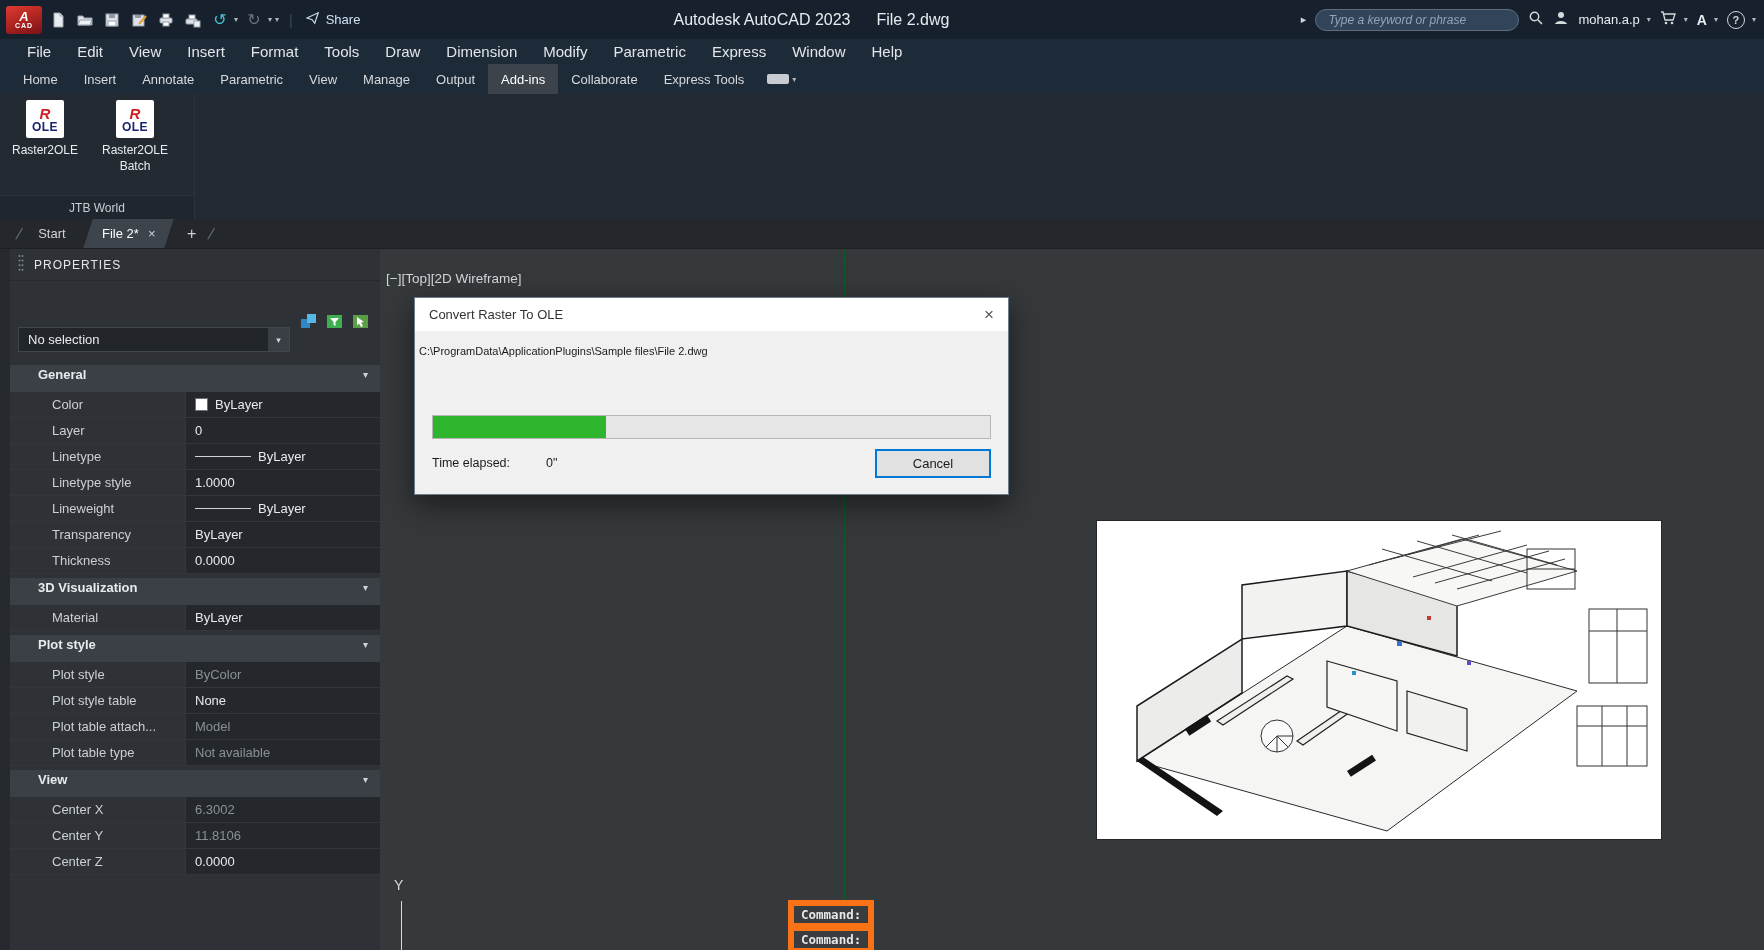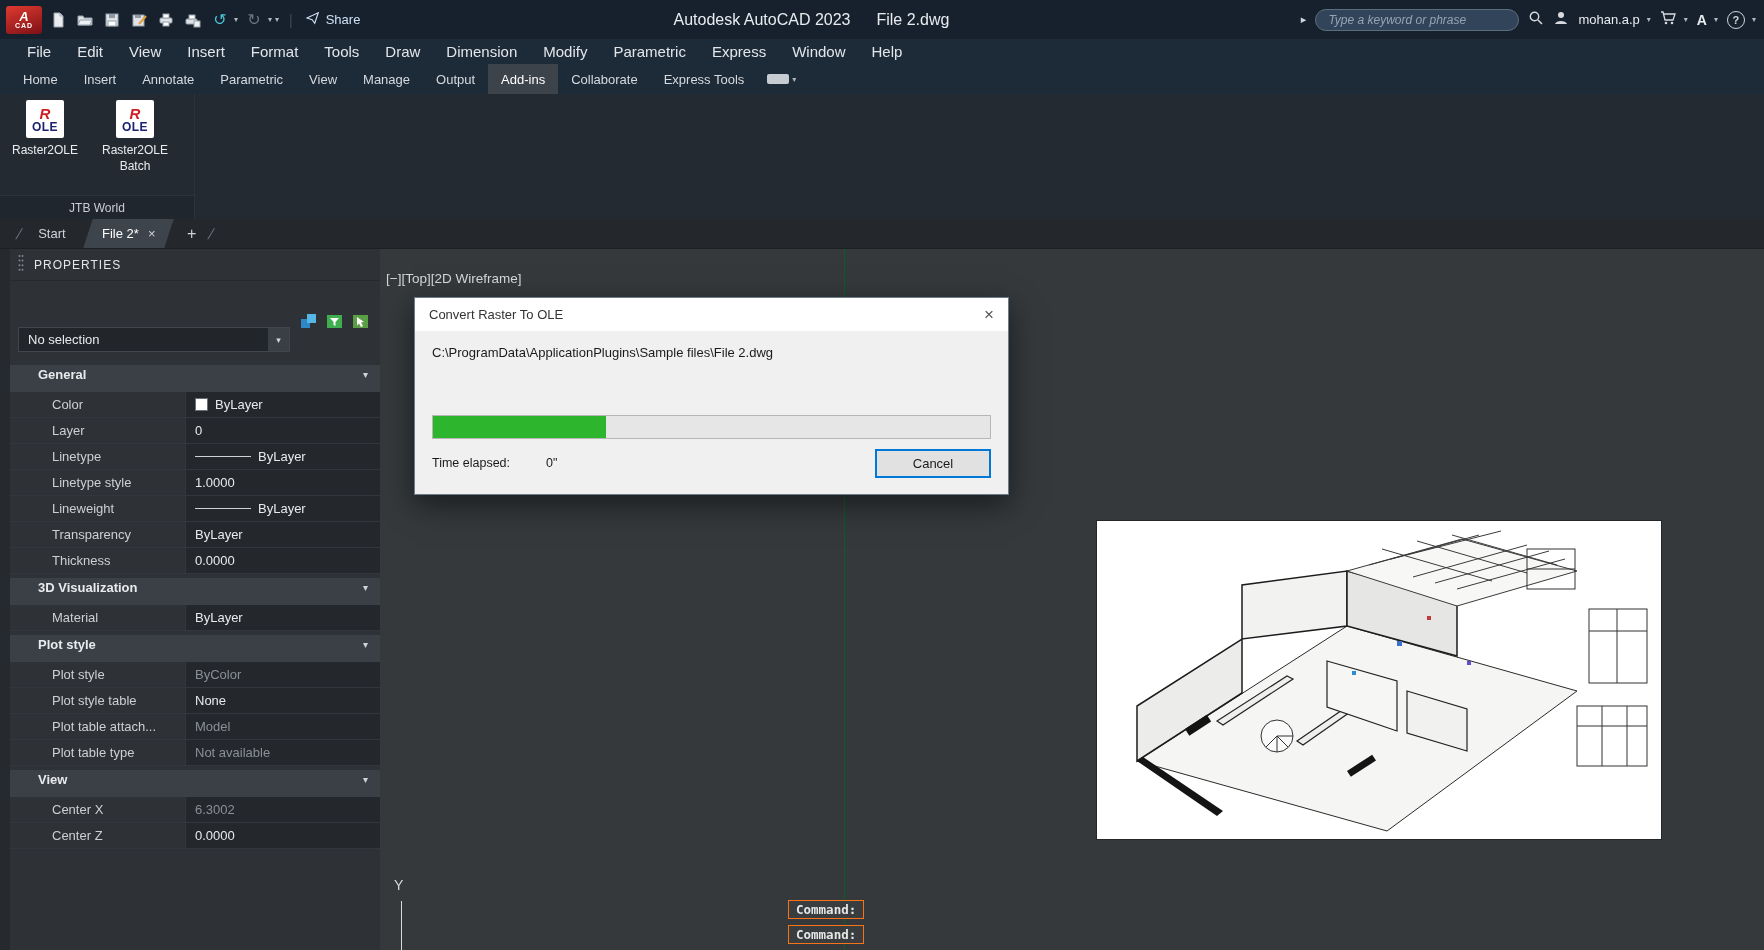--- a/index.html
+++ b/index.html
@@ -105,36 +105,36 @@
   .gridline { position:absolute; left:464px; top:0; bottom:0; width:1px; background:#0b5e28; }
   .ucs-y { position:absolute; left:14px; top:628px; color:#d8dbde; font-size:14px; }
   .ucs-line { position:absolute; left:21px; top:652px; width:1px; height:49px; background:#d8dbde; }
 
   
   .dialog { position:absolute; left:34px; top:48px; width:595px; height:198px; background:#f0f0f0;
             border:1px solid #6e7b88; box-shadow:0 10px 28px rgba(0,0,0,.5); color:#1a1a1a; z-index:40; }
   .dlg-title { height:33px; background:#fff; display:flex; align-items:center; padding:0 14px;
                color:#333; font-size:13px; }
   .dlg-close { margin-left:auto; font-size:17px; color:#555; }
-  .dlg-path { margin:14px 17px 0; font-size:13px; color:#1a1a1a; }
+  .dlg-path { margin:14px 4px 0; font-size:11px; color:#1a1a1a; }
   .progress { position:absolute; left:17px; right:17px; top:117px; height:24px; background:#e6e6e6;
               border:1px solid #b6b6b6; }
   .progress-fill { height:100%; background:#2db52d; width:0; }
   .dlg-bottom { position:absolute; left:17px; right:17px; top:150px; height:30px; display:flex;
                 align-items:center; font-size:12.5px; }
   .tval { margin-left:36px; }
   .btn-cancel { margin-left:auto; width:116px; height:29px; background:#e1e1e1; border:2px solid #0078d7;
                 font-size:13px; color:#1a1a1a; font-family:"Liberation Sans",sans-serif; }
 
   
   .arch-wrap { position:absolute; left:717px; top:272px; width:564px; height:318px;
                box-shadow:0 0 0 1px #24262a; background:#fff; }
 
   
-  .cmdbox { position:absolute; left:408px; background:#3a3d3f; border:1px solid #f97316; color:#e6e6e6;
+  .cmdbox { position:absolute; left:408px; background:#3a3d3f; border:6px solid #f97316; color:#e6e6e6;
             font-family:"DejaVu Sans Mono", monospace; font-size:12.5px; font-weight:bold;
             padding:1px 7px; }
   #cmd1 { top:651px; } #cmd2 { top:676px; }
 </style>
 </head>
 <body>
 
 <div id="app">
 
   <header class="titlebar">
@@ -436,20 +436,26 @@
       </div>
 
       <div class="psec">
         <span>View</span>
         <span class="chev">▾</span>
       </div>
       <div class="prow">
         <div class="pl">Center X</div>
         <div class="pv">
           <span class="muted">6.3002</span>
+        </div>
+      </div>
+      <div class="prow">
+        <div class="pl">Center Y</div>
+        <div class="pv">
+          <span class="muted">11.8106</span>
         </div>
       </div>
       <div class="prow">
         <div class="pl">Center Z</div>
         <div class="pv">
           <span>0.0000</span>
         </div>
       </div>
     </aside>
 

